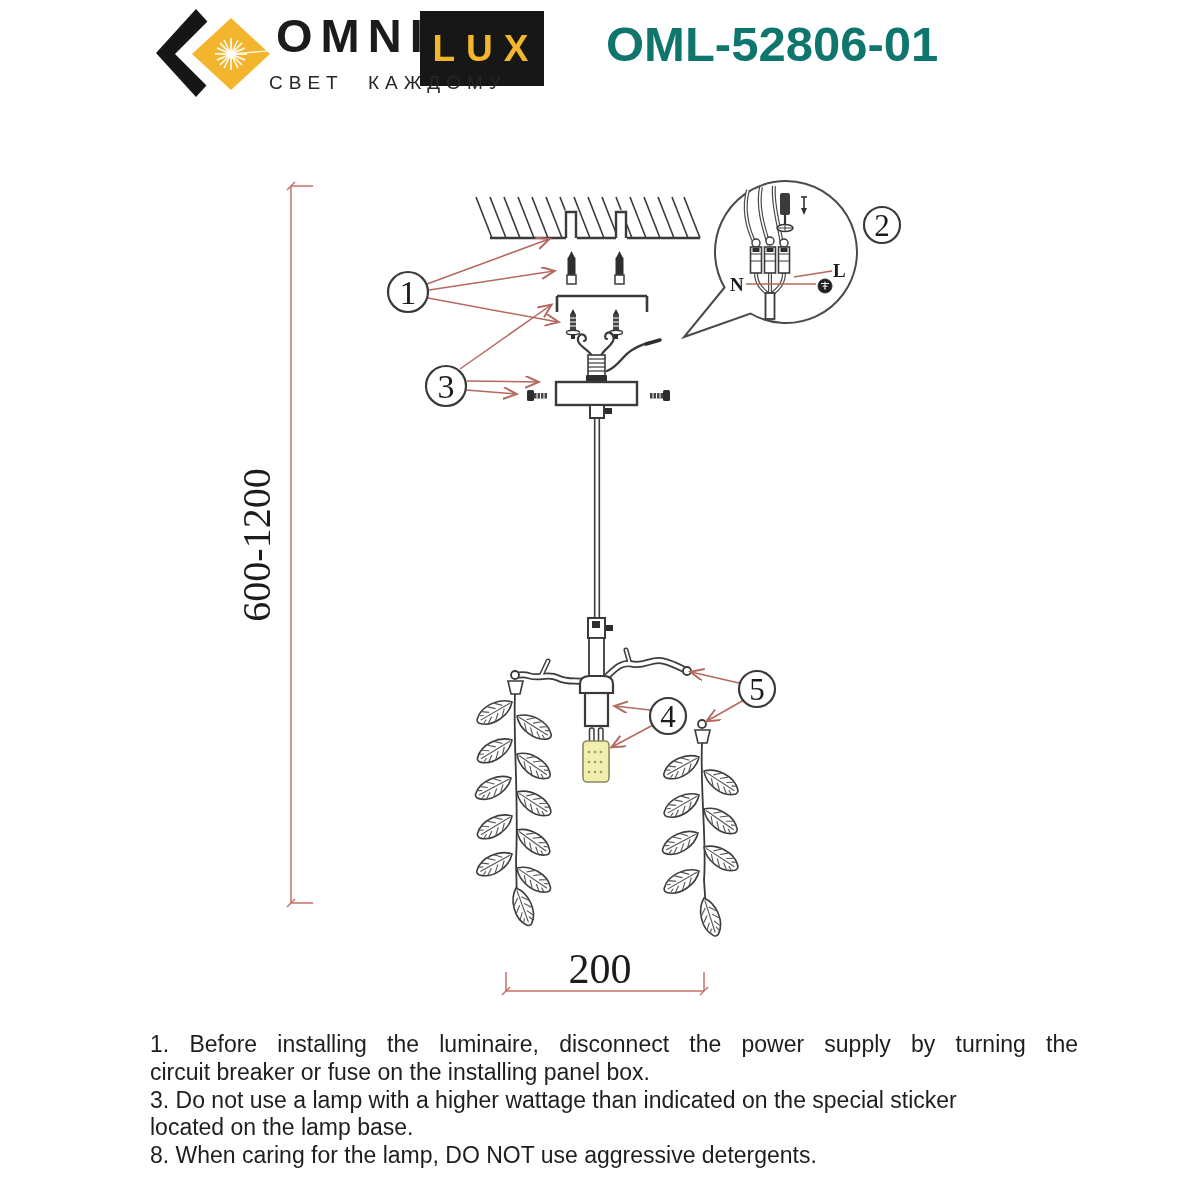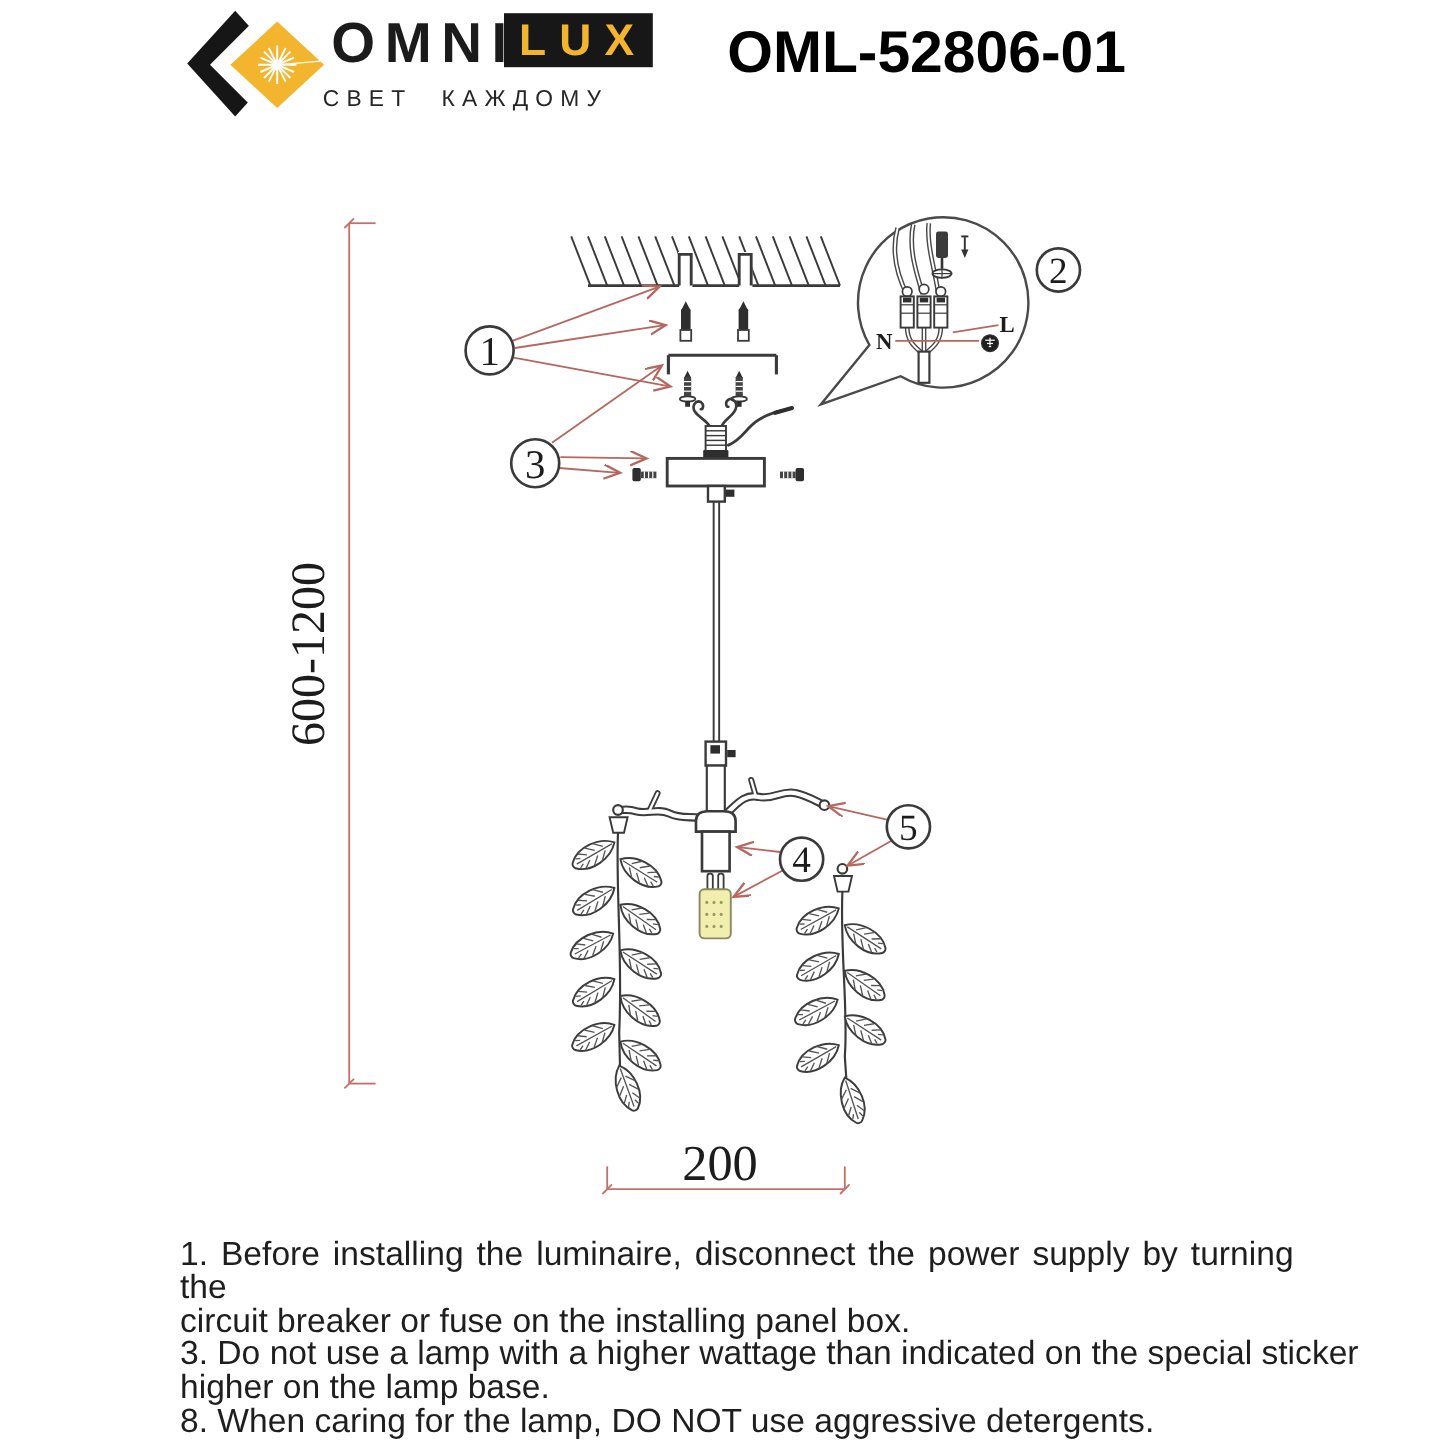--- a/index.html
+++ b/index.html
@@ -1,28 +1,28 @@
 <!DOCTYPE html>
 <html><head>
 <meta charset="utf-8">
 <style>
   html,body{margin:0;padding:0;}
   body{width:1200px;height:1200px;background:#ffffff;position:relative;overflow:hidden;
        font-family:"Liberation Sans",sans-serif;}
   .abs{position:absolute;}
   
   #brand-omni{left:276px;top:8px;font-size:47px;font-weight:bold;letter-spacing:8px;color:#1b1b1b;}
-  #lux-box{left:420px;top:11px;width:124px;height:45px;background:#171717;display:flex;
+  #lux-box{left:420px;top:11px;width:124px;height:75px;background:#171717;display:flex;
            align-items:center;justify-content:center;}
   #lux-box span{color:#f2b52d;font-size:37px;font-weight:bold;letter-spacing:11px;padding-left:8px;}
   #tagline{left:269px;top:72px;font-size:19px;font-weight:normal;letter-spacing:6px;
            word-spacing:13px;color:#262626;}
-  #model{left:606px;top:16px;font-size:49px;font-weight:bold;color:#000000;letter-spacing:0px;}
+  #model{left:606px;top:16px;font-size:49px;font-weight:bold;color:#0f766e;letter-spacing:0px;}
   
-  #instructions{left:150px;top:1031px;width:928px;font-size:28px;line-height:27.8px;color:#1e1e1e;}
+  #instructions{left:150px;top:1031px;width:928px;font-size:23px;line-height:27.8px;color:#1e1e1e;}
   #instructions .ln{white-space:nowrap;}
   #instructions .just{white-space:normal;text-align:justify;text-align-last:justify;}
   
   .st{stroke:#3a3a3a;fill:none;}
   .wf{stroke:#3a3a3a;fill:#ffffff;}
   .df{fill:#2e2e2e;stroke:none;}
   .rd{stroke:#b5685f;fill:none;stroke-width:1.5px;}
   .dm{stroke:#c4706a;fill:none;stroke-width:1.5px;}
   .serif{font-family:"Liberation Serif","DejaVu Serif",serif;fill:#1c1c1c;}
 </style>
@@ -372,15 +372,15 @@
     <line class="dm" x1="502" y1="995" x2="510" y2="987"></line>
     <line class="dm" x1="700" y1="995" x2="708" y2="987"></line>
     <text class="serif" x="600" y="983" font-size="42" text-anchor="middle">200</text>
   </g>
 </svg>
 
 <div class="abs" id="instructions">
   <div class="just">1. Before installing the luminaire, disconnect the power supply by turning the</div>
   <div class="ln">circuit breaker or fuse on the installing panel box.</div>
   <div class="ln">3. Do not use a lamp with a higher wattage than indicated on the special sticker</div>
-  <div class="ln">higher on the lamp base.</div>
+  <div class="ln">located on the lamp base.</div>
   <div class="ln">8. When caring for the lamp, DO NOT use aggressive detergents.</div>
 </div>
 
 </body></html>

